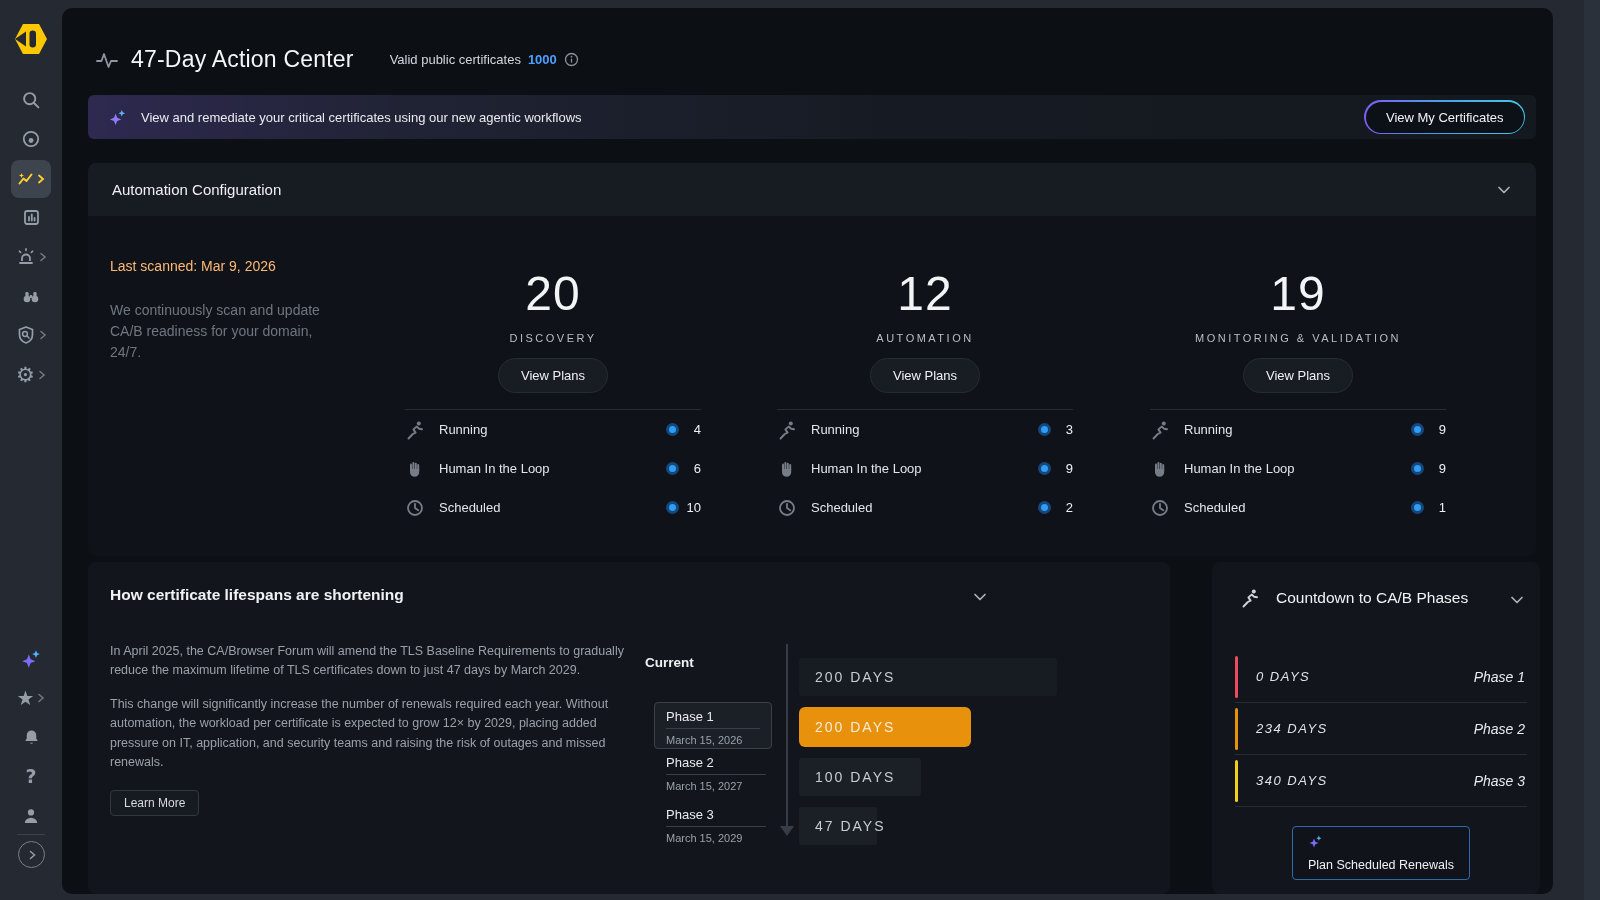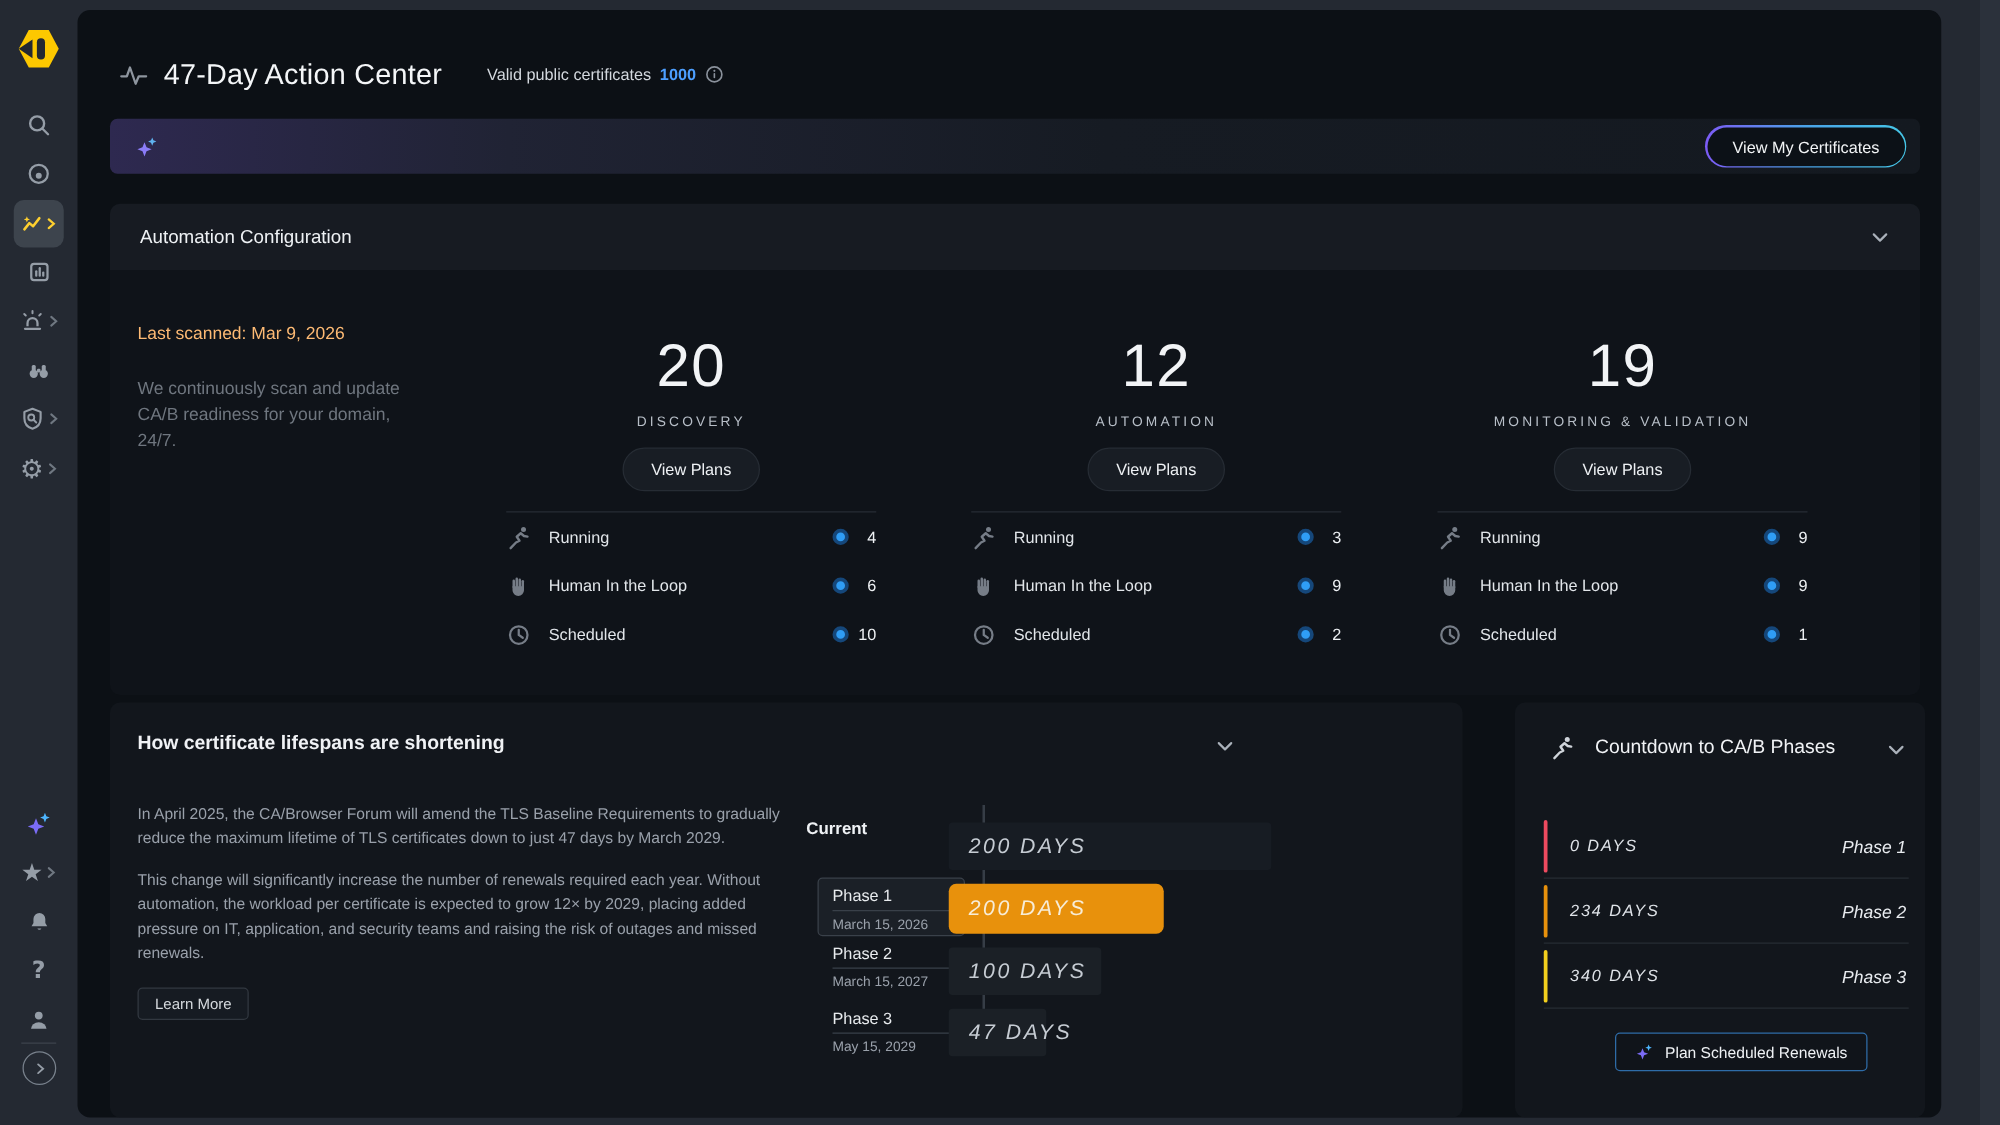--- a/index.html
+++ b/index.html
@@ -70,35 +70,35 @@
   .life-text { position:absolute; left:22px; top:80px; width:520px; font-size:12.5px; color:#99a0aa; line-height:1.55; }
   .life-text p + p { margin-top:14px; }
   .learn-more { position:absolute; left:22px; top:228px; background:#161b22; border:1px solid #323840; border-radius:4px; padding:5px 13px; font-size:12px; color:#d6dade; font-family:inherit; cursor:pointer; }
   .current-label { position:absolute; left:557px; top:93px; font-size:13.5px; font-weight:700; color:#eef1f4; }
   .phase-box { position:absolute; left:566px; top:140px; width:118px; height:47px; background:#1b2027; border:1px solid #3a414a; border-radius:4px; padding:6px 11px; cursor:pointer; }
   .phase-item { position:absolute; left:578px; width:100px; cursor:pointer; }
   .phase-name { font-size:13px; color:#e8ebee; border-bottom:1px solid #394049; padding-bottom:4px; }
   .phase-date { font-size:11px; color:#9aa1ab; margin-top:5px; white-space:nowrap; }
   .tl-line { position:absolute; left:698px; top:82px; width:2px; height:182px; background:#363d46; }
   .tl-arrow { position:absolute; left:692px; top:264px; width:0; height:0; border-left:7px solid transparent; border-right:7px solid transparent; border-top:10px solid #363d46; }
-  .bar { position:absolute; left:671px; height:38px; background:#171c23; border-radius:3px; display:flex; align-items:center; padding-left:16px; font-size:17px; letter-spacing:2px; color:#c6ccd3; white-space:nowrap;font-style:italic; }
+  .bar { position:absolute; left:711px; height:38px; background:#171c23; border-radius:3px; display:flex; align-items:center; padding-left:16px; font-size:14px; letter-spacing:2px; color:#c6ccd3; white-space:nowrap; }
   .bar.hl { height:40px; border-radius:6px; color:#f7ecd7; }
   .bar.b1 { top:96px; } .bar.b2 { top:145px; } .bar.b3 { top:196px; background:#1b2026; } .bar.b4 { top:245px; background:#1b2026; }
 
   
   .card-count { position:absolute; left:1150px; top:554px; width:328px; height:332px; background:#12161c; border-radius:8px; }
   .count-header { position:absolute; left:28px; top:26px; display:flex; align-items:center; gap:16px; }
   .count-title { font-size:15.5px; color:#f0f2f5; }
   .count-chevron { position:absolute; left:297px; top:30px; color:#aab1ba; cursor:pointer; }
   .count-rows { position:absolute; left:23px; top:89px; width:292px; }
   .count-row { position:relative; height:52px; border-bottom:1px solid #262c33; display:flex; align-items:center; padding-left:21px;font-style:italic; }
   .count-bar { position:absolute; left:0; top:5px; width:3px; height:42px; border-radius:2px; }
   .count-days { font-size:13px; letter-spacing:1.5px; color:#dfe3e8; }
   .count-phase { margin-left:auto; font-size:14px; color:#e8ebef; padding-right:2px; }
-  .plan-btn { position:absolute; left:80px; top:264px; display:flex; align-items:center; gap:9px; border:1px solid #2e6ca8; border-radius:4px; background:rgba(13,17,23,.5); padding:7px 15px; font-size:12.5px; color:#eef1f4; font-family:inherit; cursor:pointer; }
+  .plan-btn { position:absolute; left:80px; top:264px; display:flex; gap:9px; border:1px solid #2e6ca8; border-radius:4px; background:rgba(13,17,23,.5); padding:7px 15px; font-size:12.5px; color:#eef1f4; font-family:inherit; cursor:pointer;flex-direction:column; }
 </style>
 </head>
 <body>
 
 <div class="right-strip"></div>
 
 <nav class="sidebar">
   <div class="logo">
     <svg width="36" height="36" viewBox="0 0 36 36">
       <polygon points="10,3 26,3 34,18 26,33 10,33 2,18" fill="#fdc800"></polygon>
@@ -238,20 +238,21 @@
           <rect x="7.3" y="6.8" width="1.4" height="4.6" rx="0.7" fill="currentColor"></rect>
         </svg>
     </div>
   </div>
 
   <div class="banner">
     <svg width="19" height="19" viewBox="0 0 20 20">
       <path d="M8 6 L9.7 10.3 L14 12 L9.7 13.7 L8 18 L6.3 13.7 L2 12 L6.3 10.3 Z" fill="#8b7cf8"></path>
       <path d="M14.5 2 L15.5 4.5 L18 5.5 L15.5 6.5 L14.5 9 L13.5 6.5 L11 5.5 L13.5 4.5 Z" fill="#5fb2f0"></path>
     </svg>
+    <span class="banner-text">View and remediate your critical certificates using our new agentic workflows</span>
     <span class="grad-border">
       <button class="inner-btn">View My Certificates</button>
     </span>
   </div>
 
   <div class="auto-header">
     <span class="auto-title">Automation Configuration</span>
     <svg class="chevron" width="16" height="16" viewBox="0 0 16 16">
         <path d="M3 5.5 L8 10.5 L13 5.5" stroke="currentColor" stroke-width="1.7" fill="none" stroke-linecap="round" stroke-linejoin="round"></path>
       </svg>
@@ -409,21 +410,21 @@
     <div class="phase-box">
       <div class="phase-name">Phase 1</div>
       <div class="phase-date">March 15, 2026</div>
     </div>
     <div class="phase-item" style="top:193px">
       <div class="phase-name">Phase 2</div>
       <div class="phase-date">March 15, 2027</div>
     </div>
     <div class="phase-item" style="top:245px">
       <div class="phase-name">Phase 3</div>
-      <div class="phase-date">May 15, 2029</div>
+      <div class="phase-date">March 15, 2029</div>
     </div>
 
     <div class="tl-line"></div>
     <div class="tl-arrow"></div>
 
     <div class="bar b1" style="width: 258px;">200 DAYS</div>
     <div class="bar b2 hl" style="width: 172px; background: rgb(232, 145, 12);">200 DAYS</div>
     <div class="bar b3" style="width: 122px;">100 DAYS</div>
     <div class="bar b4" style="width: 78px;">47 DAYS</div>
   </section>

